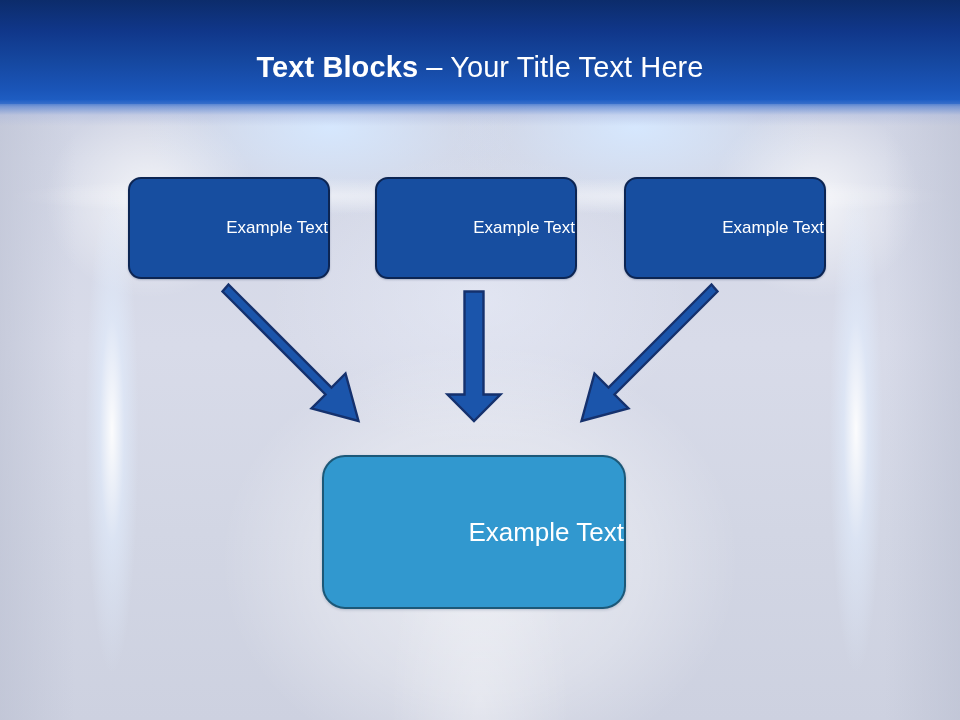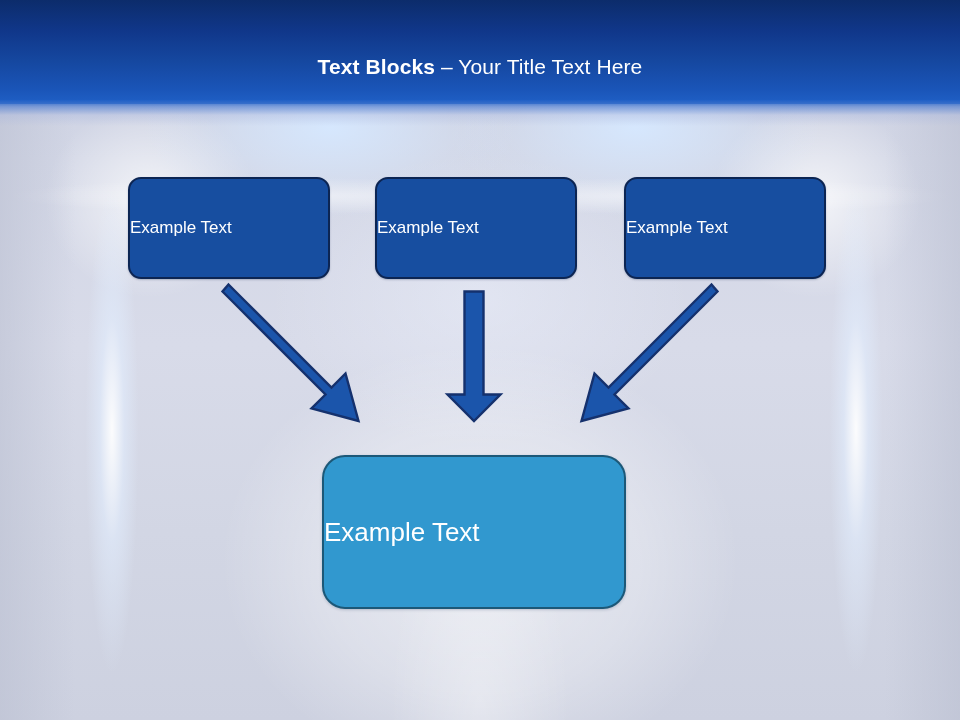--- a/index.html
+++ b/index.html
@@ -132,39 +132,39 @@
         rgba(208,212,228,0.0) 100%);
     pointer-events: none;
   }
   .title-text {
     position: absolute;
     left: 0;
     top: 47px;
     width: 960px;
     text-align: center;
     color: #ffffff;
-    font-size: 21px;
+    font-size: 29px;
     letter-spacing: 0.1px;
     line-height: 40px;
     white-space: nowrap;
   }
   .title-strong {
     font-weight: bold;
   }
   .title-rest {
     font-weight: normal;
   }
 
   
   .node {
     position: absolute;
     box-sizing: border-box;
     display: flex;
     align-items: center;
-    justify-content: flex-start;
+    justify-content: flex-end;
     text-align: center;
     color: #ffffff;
   }
   .node-top {
     width: 202px;
     height: 102px;
     border-radius: 13px;
     background: #174ea0;
     border: 2px solid #0c2553;
     font-size: 17px;

